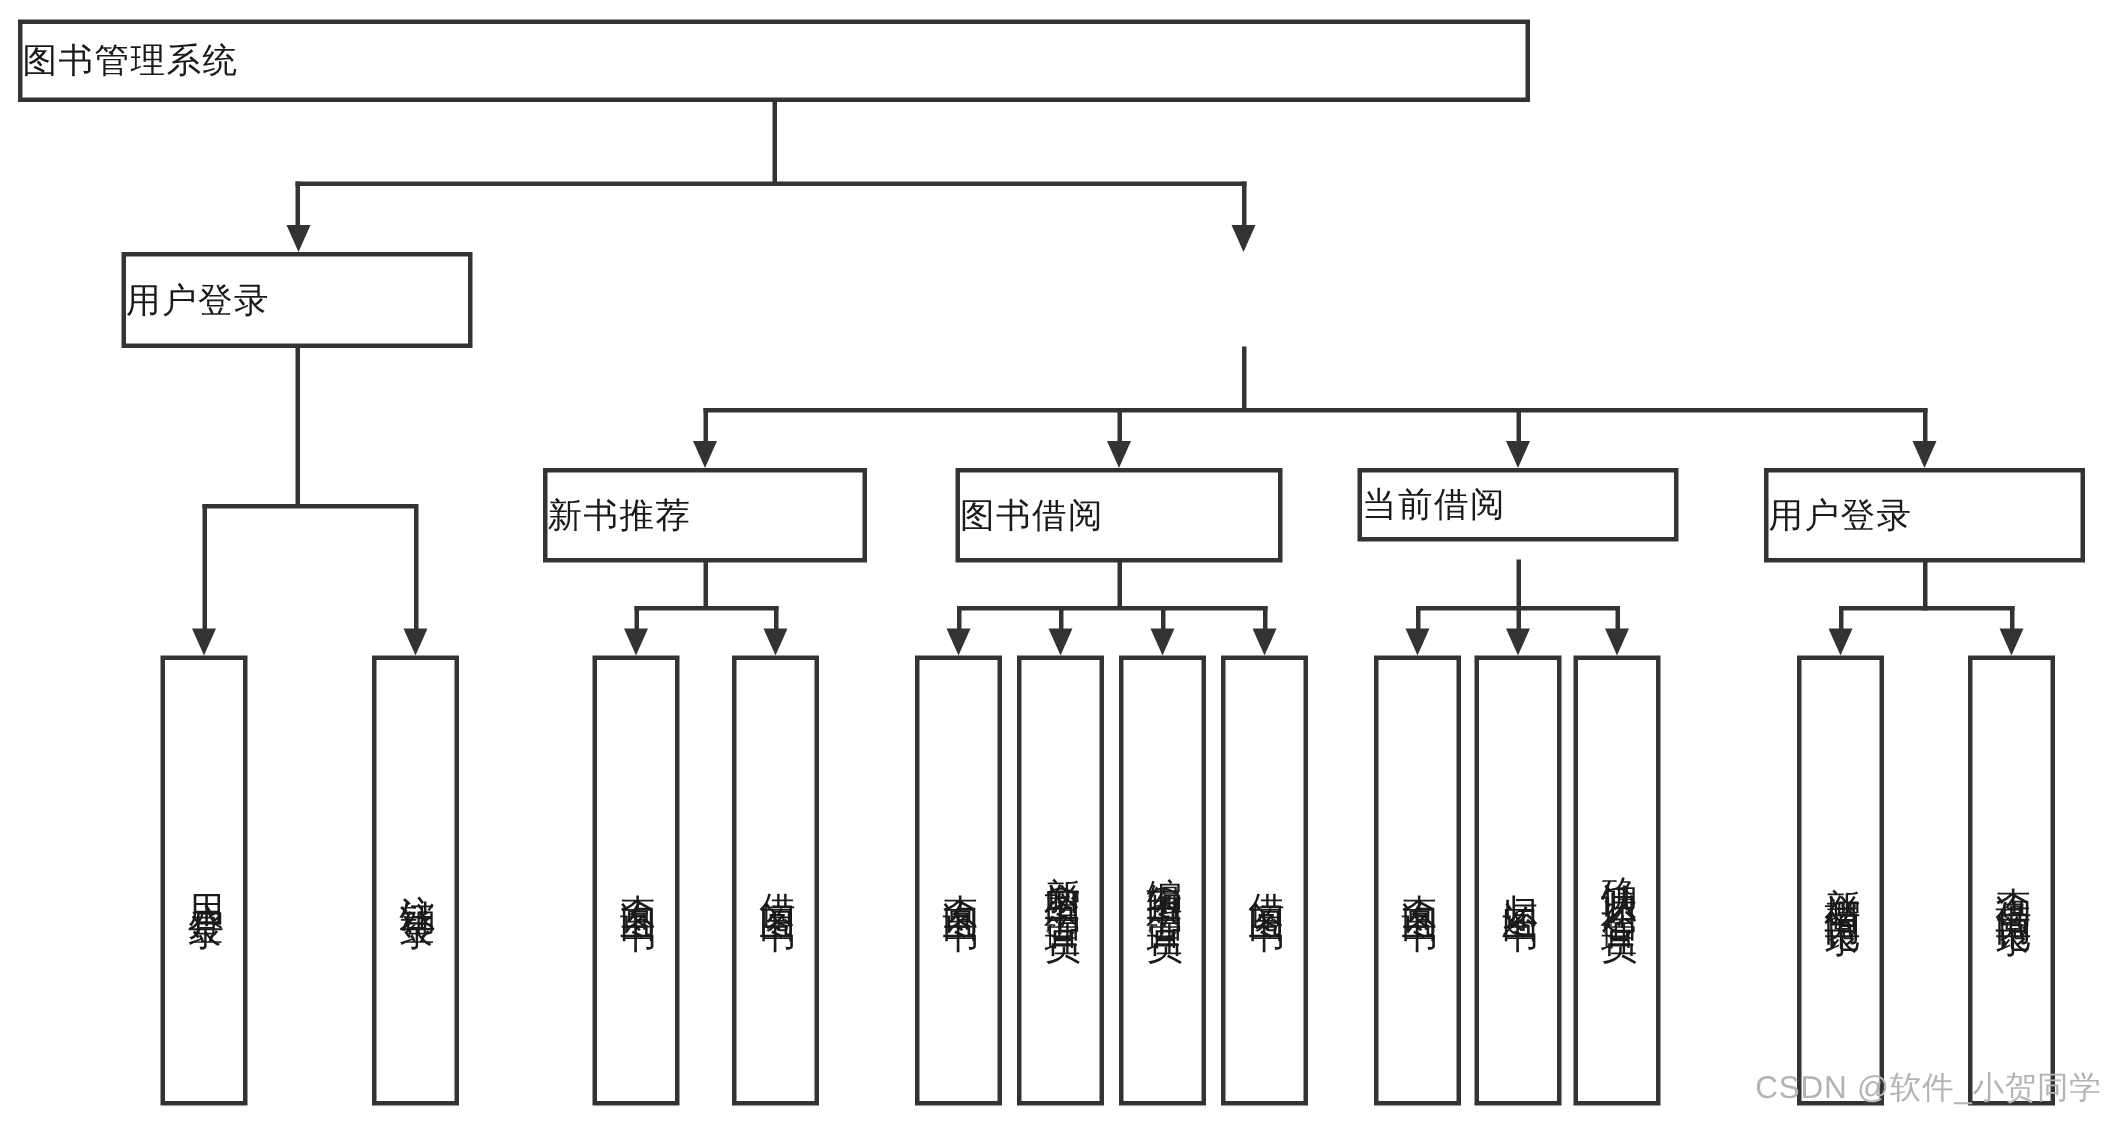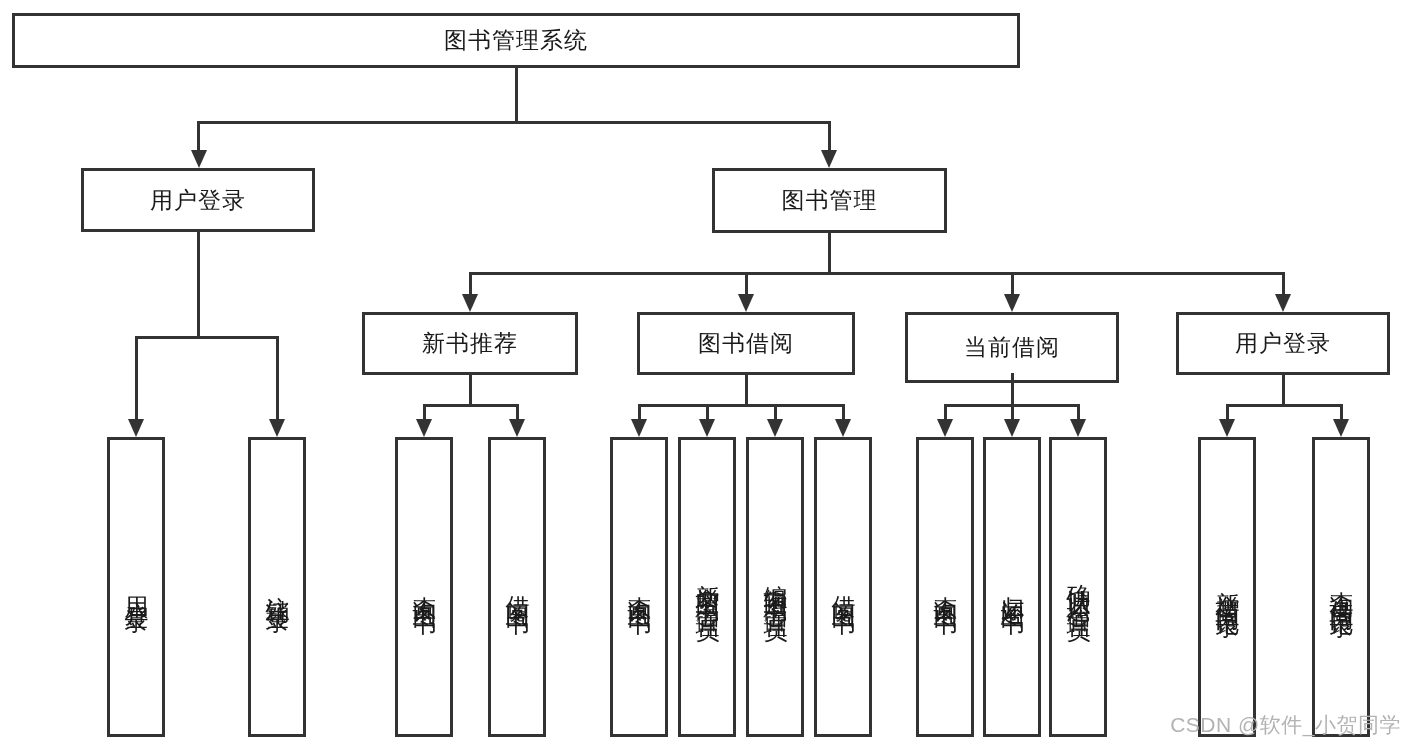--- a/index.html
+++ b/index.html
@@ -12,21 +12,20 @@
     overflow:hidden;
   }
   
   .box{
     position:absolute;
     box-sizing:border-box;
     border:3px solid #333333;
     background:#ffffff;
     display:flex;
     align-items:center;
-    justify-content:center;
     font-size:23px;
     color:#1a1a1a;
     letter-spacing:1px;
   }
   
   .vbox{
     position:absolute;
     box-sizing:border-box;
     border:3px solid #333333;
     background:#ffffff;
@@ -76,23 +75,20 @@
   <div class="vl" style="left:515px;top:66px;height:57px"></div>
   <div class="hl" style="left:197px;top:121px;width:634px"></div>
   <div class="vl" style="left:197px;top:121px;height:31px"></div>
   <div class="ar" style="left:191px;top:150px"></div>
   <div class="vl" style="left:828px;top:121px;height:31px"></div>
   <div class="ar" style="left:821px;top:150px"></div>
 
   <div class="box" style="left:81px;top:168px;width:234px;height:64px">
     <span>用户登录</span>
   </div>
-  <div class="box" style="left:712px;top:168px;width:235px;height:65px">
-    <span>图书管理</span>
-  </div>
 
   <div class="vl" style="left:197px;top:230px;height:106px"></div>
   <div class="hl" style="left:135px;top:336px;width:143px"></div>
   <div class="vl" style="left:135px;top:336px;height:84px"></div>
   <div class="ar" style="left:128px;top:419px"></div>
   <div class="vl" style="left:276px;top:336px;height:84px"></div>
   <div class="ar" style="left:269px;top:419px"></div>
 
   <div class="vl" style="left:828px;top:231px;height:42px"></div>
   <div class="hl" style="left:469px;top:272px;width:816px"></div>
@@ -104,21 +100,21 @@
   <div class="ar" style="left:1004px;top:294px"></div>
   <div class="vl" style="left:1282px;top:272px;height:24px"></div>
   <div class="ar" style="left:1275px;top:294px"></div>
 
   <div class="box" style="left:637px;top:312px;width:218px;height:63px">
     <span>图书借阅</span>
   </div>
   <div class="box" style="left:362px;top:312px;width:216px;height:63px">
     <span>新书推荐</span>
   </div>
-  <div class="box" style="left:905px;top:312px;width:214px;height:71px">
+  <div class="box" style="left:905px;top:312px;width:214px;height:49px">
     <span>当前借阅</span>
   </div>
   <div class="box" style="left:1176px;top:312px;width:214px;height:63px">
     <span>用户登录</span>
   </div>
 
   <div class="vl" style="left:469px;top:373px;height:31px"></div>
   <div class="hl" style="left:423px;top:404px;width:96px"></div>
   <div class="vl" style="left:423px;top:404px;height:16px"></div>
   <div class="ar" style="left:416px;top:419px"></div>

